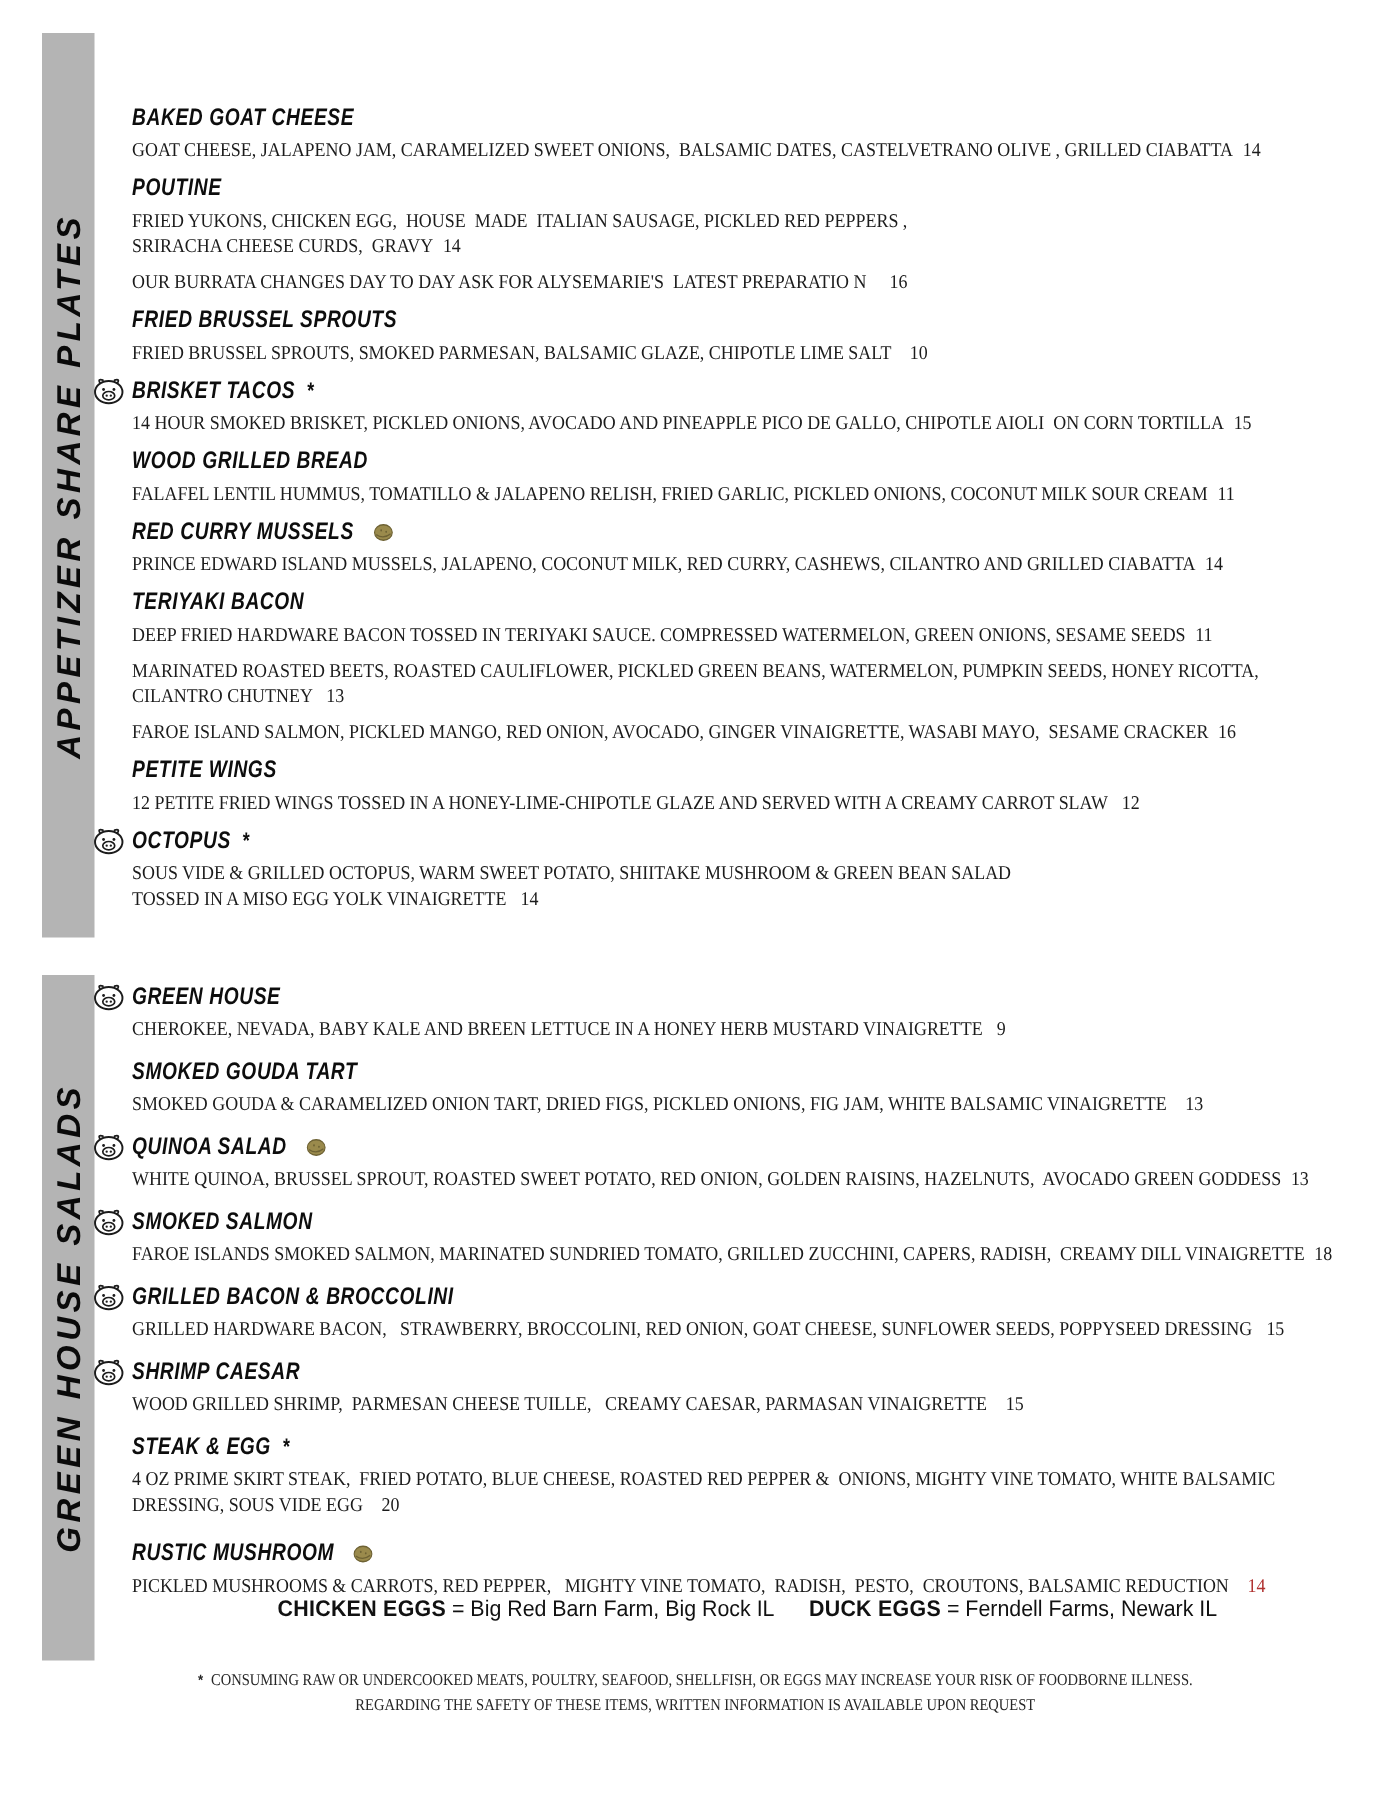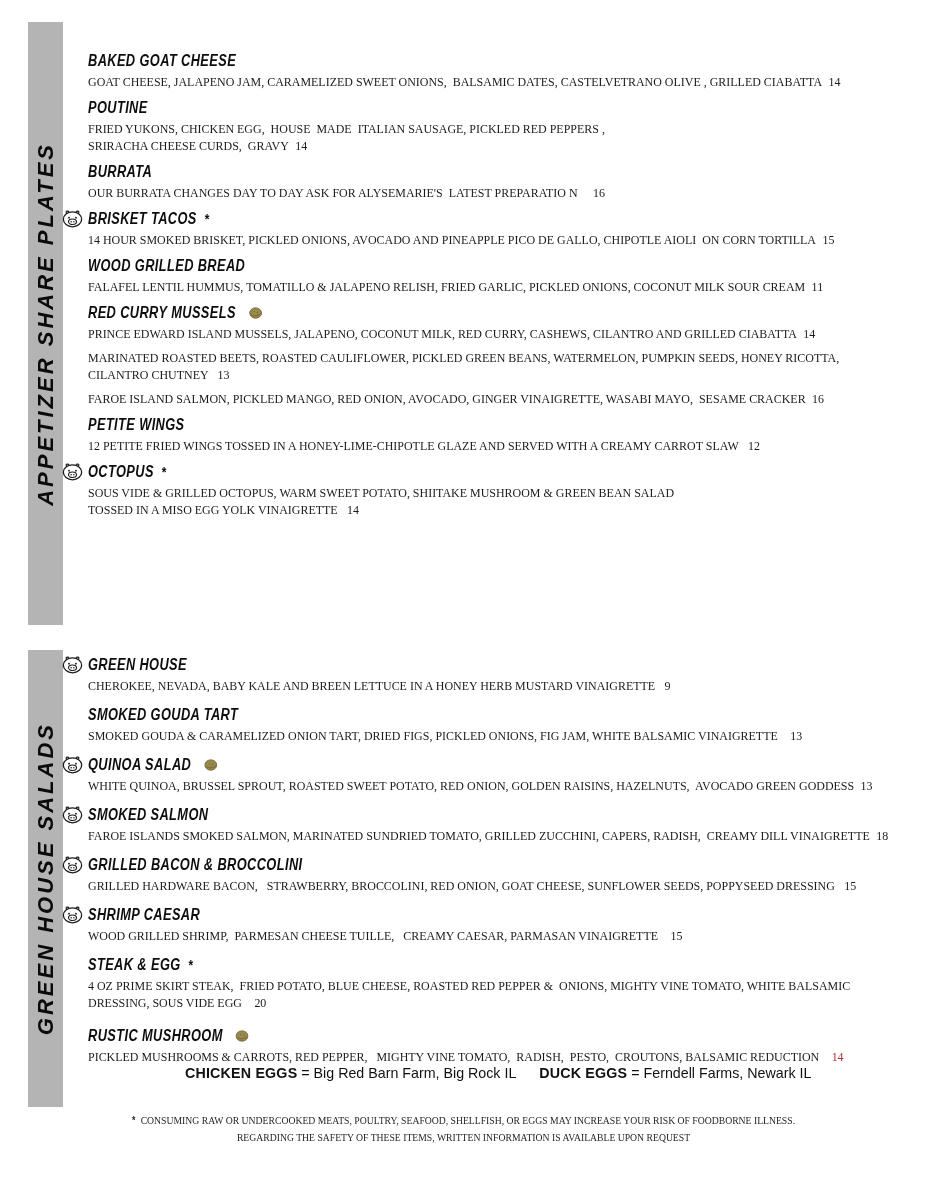--- a/index.html
+++ b/index.html
@@ -14,21 +14,21 @@
   }
   #vbar-appetizers { top:22px; height:603px; }
   #vbar-salads     { top:650px; height:457px; }
   .vlabel {
     writing-mode:vertical-rl; transform:rotate(180deg);
     font-style:italic; font-weight:bold; font-size:22px; letter-spacing:3px;
     color:#0a0a0a; white-space:nowrap;
   }
   
   .section { position:absolute; left:88px; width:832px; }
-  #section-appetizers { top:50px; }
+  #section-appetizers { top:68px; }
   #section-salads     { top:654px; }
   .item { margin-bottom:7px; }
   #section-salads .item { margin-bottom:10px; }
   .item.gap-top { margin-top:14px; }
   .trow { display:flex; align-items:center; height:21px; margin-bottom:2px; }
   .pig { width:24px; margin-left:-27px; margin-right:3px; flex:none; display:flex; align-items:center; }
   .trow-inner { display:flex; align-items:center; transform:scaleX(0.8); transform-origin:left center; white-space:nowrap; }
   .title { font-style:italic; font-weight:bold; font-size:16px; letter-spacing:0.5px; color:#0d0d0d; }
   .star  { margin-left:10px; font-weight:bold; font-size:15px; color:#0d0d0d; }
   .shroom { margin-left:16px; display:flex; align-items:center; }
@@ -90,32 +90,37 @@
 
       </span>
     </div>
     <div class="desc">
           <div class="dline">FRIED YUKONS, CHICKEN EGG,  HOUSE  MADE  ITALIAN SAUSAGE, PICKLED RED PEPPERS ,</div>
           <div class="dline">SRIRACHA CHEESE CURDS,  GRAVY<span class="price">14</span></div>
         </div>
   </div>
 
   <div class="item">
-    <div class="trow">
-
-      <span class="trow-inner">
-        <span class="title">BURRATA</span>
-
-      </span>
-    </div>
     <div class="desc">
           <div class="dline">OUR BURRATA CHANGES DAY TO DAY ASK FOR ALYSEMARIE'S  LATEST PREPARATIO N   <span class="price">16</span></div>
         </div>
   </div>
 
+  <div class="item">
+    <div class="trow">
+
+      <span class="trow-inner">
+        <span class="title">FRIED BRUSSEL SPROUTS</span>
+
+      </span>
+    </div>
+    <div class="desc">
+          <div class="dline">FRIED BRUSSEL SPROUTS, SMOKED PARMESAN, BALSAMIC GLAZE, CHIPOTLE LIME SALT  <span class="price">10</span></div>
+        </div>
+  </div>
 
   <div class="item">
     <div class="trow">
       <span class="pig">
         <svg viewBox="0 0 26 22" width="23" height="19">
           <path d="M6.5 5.5 Q4 1.5 8.5 2.8" fill="#ffffff" stroke="#1c1c1c" stroke-width="1.4" stroke-linecap="round"></path>
           <path d="M19.5 5.5 Q22 1.5 17.5 2.8" fill="#ffffff" stroke="#1c1c1c" stroke-width="1.4" stroke-linecap="round"></path>
           <ellipse cx="13" cy="12" rx="10.6" ry="8.6" fill="#ffffff" stroke="#1c1c1c" stroke-width="1.5"></ellipse>
           <circle cx="9" cy="10" r="1.1" fill="#1c1c1c"></circle>
           <circle cx="17" cy="10" r="1.1" fill="#1c1c1c"></circle>
@@ -162,20 +167,32 @@
             <circle cx="11.5" cy="6" r="0.8" fill="#6e6234"></circle>
           </svg>
         </span>
       </span>
     </div>
     <div class="desc">
           <div class="dline">PRINCE EDWARD ISLAND MUSSELS, JALAPENO, COCONUT MILK, RED CURRY, CASHEWS, CILANTRO AND GRILLED CIABATTA<span class="price">14</span></div>
         </div>
   </div>
 
+  <div class="item">
+    <div class="trow">
+
+      <span class="trow-inner">
+        <span class="title">TERIYAKI BACON</span>
+
+      </span>
+    </div>
+    <div class="desc">
+          <div class="dline">DEEP FRIED HARDWARE BACON TOSSED IN TERIYAKI SAUCE. COMPRESSED WATERMELON, GREEN ONIONS, SESAME SEEDS<span class="price">11</span></div>
+        </div>
+  </div>
 
   <div class="item">
     <div class="desc">
           <div class="dline">MARINATED ROASTED BEETS, ROASTED CAULIFLOWER, PICKLED GREEN BEANS, WATERMELON, PUMPKIN SEEDS, HONEY RICOTTA,</div>
           <div class="dline">CILANTRO CHUTNEY <span class="price">13</span></div>
         </div>
   </div>
 
   <div class="item">
     <div class="desc">

